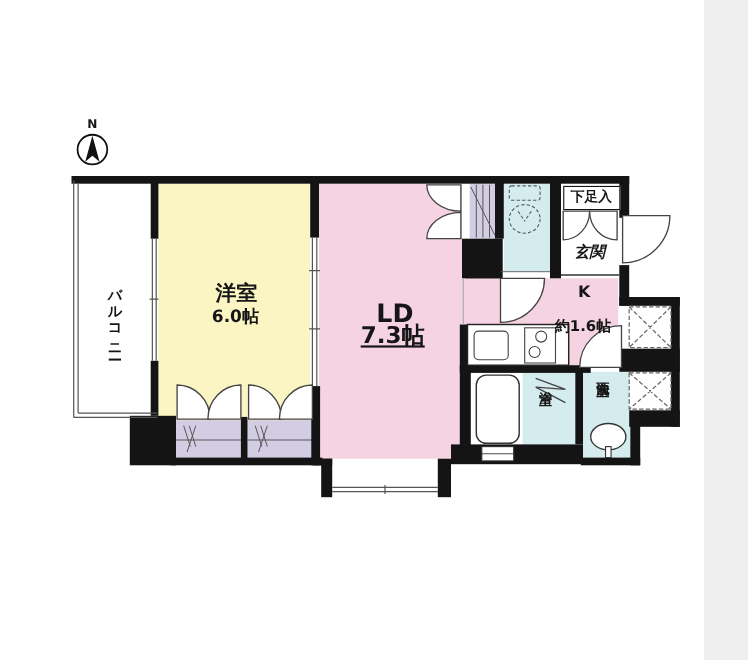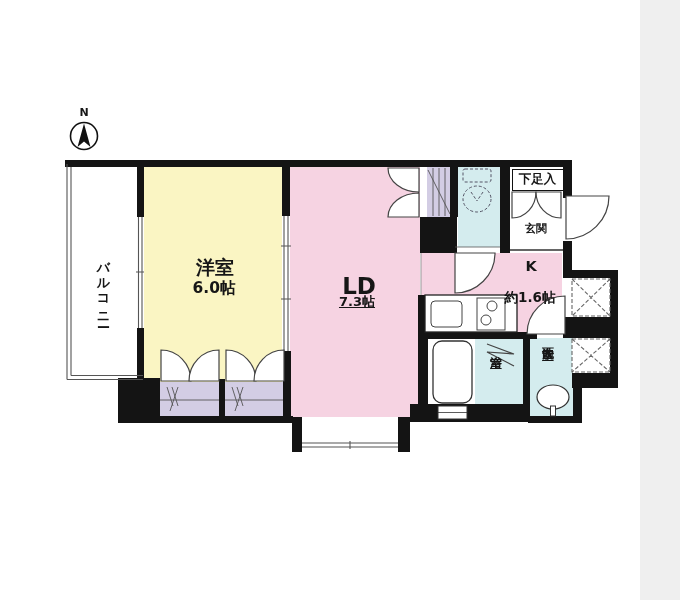--- a/index.html
+++ b/index.html
@@ -141,25 +141,25 @@
   </svg>
 
   <div class="label" style="left:84px;top:107px;font-size:11px;font-weight:700;">N</div>
 
   <div class="vlabel" style="left:97px;top:253px;font-size:13px;">バルコニー</div>
 
   <div class="label" style="left:215px;top:258px;font-size:19px;text-align:center;">洋室</div>
   <div class="label" style="left:214px;top:281px;font-size:15.5px;">6.0帖</div>
 
   <div class="label" style="left:359px;top:275px;font-size:23px;">LD</div>
-  <div class="label" style="left:357px;top:295px;font-size:13px;text-decoration:underline;">7.3帖</div>
+  <div class="label" style="left:357px;top:295px;font-size:21px;text-decoration:underline;">7.3帖</div>
 
   <div class="boxed" style="left:511.5px;top:168.5px;width:50px;height:20px;font-size:12.5px;">下足入</div>
 
-  <div class="label" style="left:536px;top:223px;font-size:11px;">玄関</div>
+  <div class="label" style="left:536px;top:223px;font-size:14px;font-style:italic;">玄関</div>
 
   <div class="label" style="left:531px;top:259px;font-size:14.5px;">K</div>
   <div class="label" style="left:530px;top:291px;font-size:13.5px;">約1.6帖</div>
 
   <div class="vlabel" style="left:490px;top:346px;font-size:12px;letter-spacing:1px;">浴室</div>
 
   <div class="vlabel" style="left:542px;top:337px;font-size:12px;letter-spacing:1px;">洗面室</div>
 </div>
 
 </body></html>

